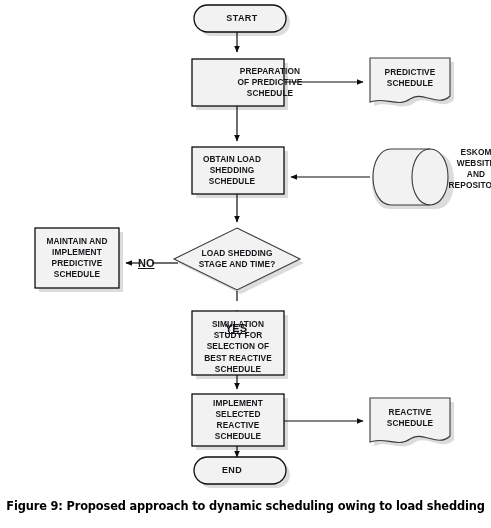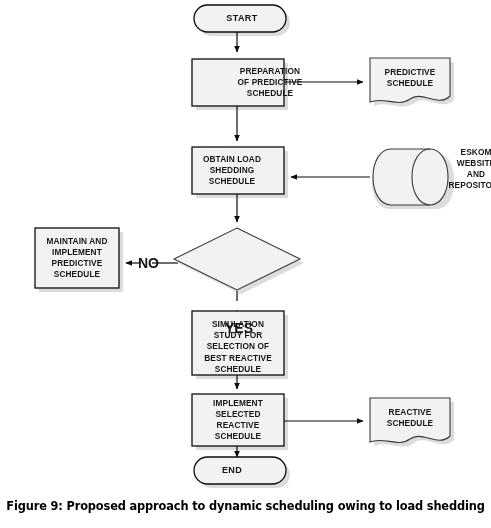--- a/index.html
+++ b/index.html
@@ -41,24 +41,25 @@
     pointer-events: none;
     white-space: pre-line;
   }
   .terminator-label {
     font-size: 9px;
     letter-spacing: 0.4px;
   }
   .edge-label {
     position: absolute;
     font-weight: bold;
-    font-size: 14px;
+    font-size: 11px;
     line-height: 10px;
     color: #15161a;
-    text-align: right;
+    text-align: left;
+    text-decoration: underline;
   }
   #caption {
     position: absolute;
     left: 0;
     top: 498px;
     width: 491px;
     text-align: center;
     font-family: "DejaVu Sans", sans-serif;
     font-weight: bold;
     font-size: 11.4px;
@@ -190,20 +191,22 @@
 
   <div class="node-label" style="left:192px; top:147px; width:80px; height:47px;">OBTAIN LOAD
 SHEDDING
 SCHEDULE</div>
 
   <div class="node-label" style="left:393px; top:149px; width:70px; height:40px;padding-left:48px;">ESKOM
 WEBSITE
 AND
 REPOSITORY</div>
 
+  <div class="node-label" style="left:178px; top:238px; width:118px; height:42px;">LOAD SHEDDING
+STAGE AND TIME?</div>
 
   <div class="node-label" style="left:35px; top:228px; width:84px; height:60px;">MAINTAIN AND
 IMPLEMENT
 PREDICTIVE
 SCHEDULE</div>
 
   <div class="node-label" style="left:192px; top:311px; width:92px; height:72px;">SIMULATION
 STUDY FOR
 SELECTION OF
 BEST REACTIVE

